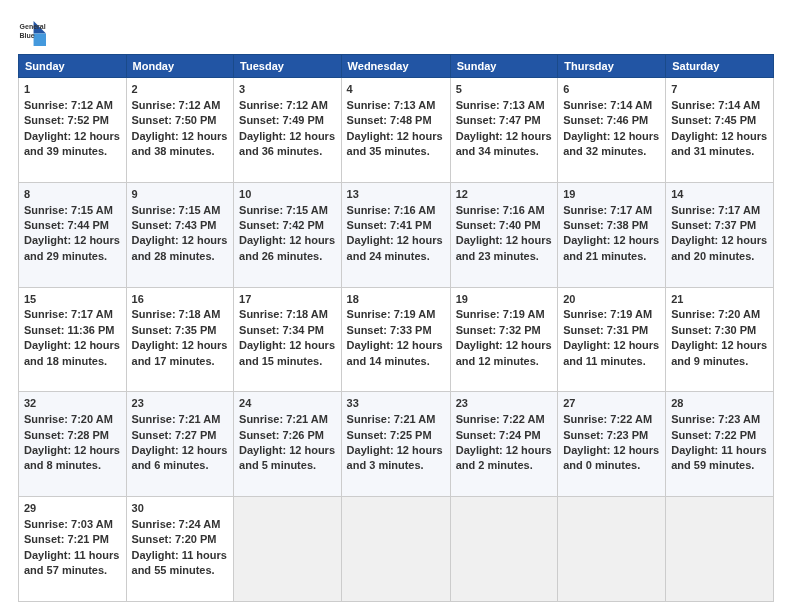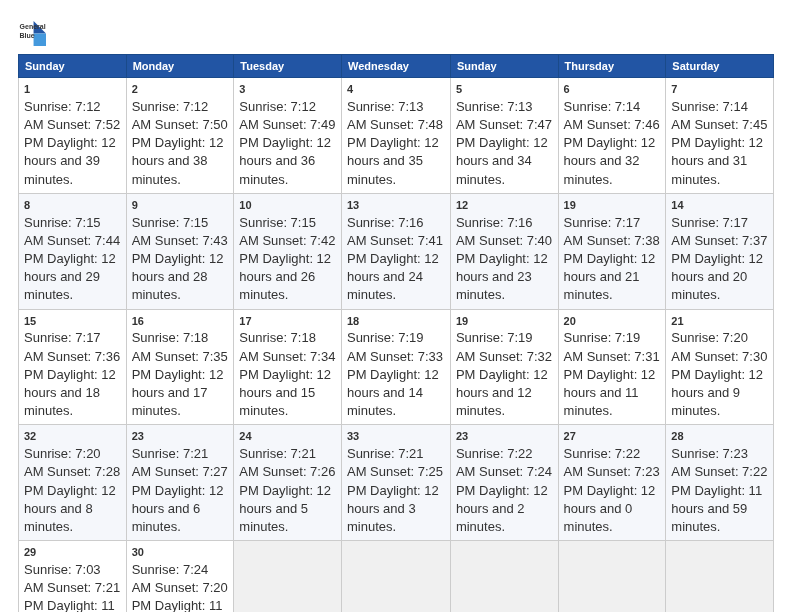--- a/index.html
+++ b/index.html
@@ -77,23 +77,24 @@
     .calendar-table tbody tr:nth-child(even) td {
       background: #f5f7fb;
     }
     .day-num {
       font-size: 11px;
       font-weight: bold;
       display: block;
       margin-bottom: 1px;
     }
     .day-cell-content {
-      font-size: 13px;
+      font-size: 11px;
       color: #333;
       line-height: 1.4;
+      font-weight: bold;
     }
     .empty-cell {
       background: #f0f0f0 !important;
     }
   </style>
 </head>
 <body>
 
 <div class="page">
   <div class="header">
@@ -224,21 +225,21 @@
             <div class="day-cell-content">Sunrise: 7:17 AM
 Sunset: 7:37 PM
 Daylight: 12 hours
 and 20 minutes.</div>
           </td>
         </tr>
         <tr>
           <td>
             <span class="day-num">15</span>
             <div class="day-cell-content">Sunrise: 7:17 AM
-Sunset: 7:36 PM
+Sunset: 11:36 PM
 Daylight: 12 hours
 and 18 minutes.</div>
           </td>
           <td>
             <span class="day-num">16</span>
             <div class="day-cell-content">Sunrise: 7:18 AM
 Sunset: 7:35 PM
 Daylight: 12 hours
 and 17 minutes.</div>
           </td>

